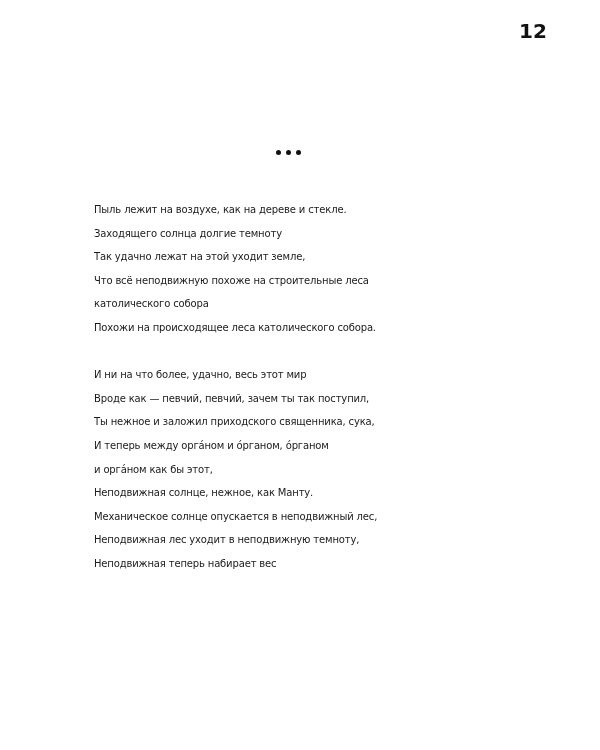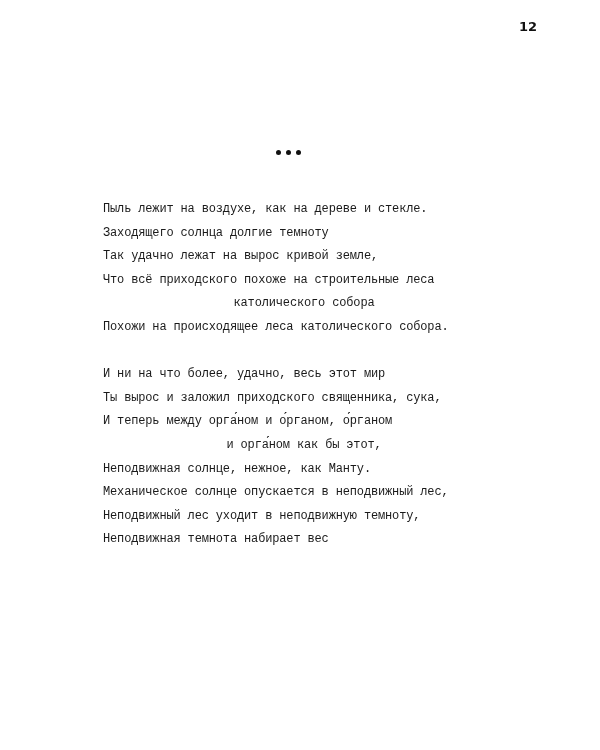--- a/index.html
+++ b/index.html
@@ -1,49 +1,50 @@
 <!DOCTYPE html>
 <html><head>
 <meta charset="utf-8">
 <style>
   html, body { margin: 0; padding: 0; background: #ffffff; }
   body { width: 600px; height: 750px; position: relative; overflow: hidden;
          font-family: "DejaVu Sans", sans-serif; color: #1a1a1a; }
-  .page-number { position: absolute; top: 19px; left: 519px; font-size: 13px; font-weight: bold; color: #111; }
+  .page-number { position: absolute; top: 19px; left: 519px; font-size: 20px; font-weight: bold; color: #111; }
   .ornament { position: absolute; top: 150px; left: 276px; width: 40px; display: flex; gap: 5px; }
   .ornament span { width: 5px; height: 5px; border-radius: 50%; background: #111; display: block; }
-  .poem { position: absolute; left: 103px; top: 198px; width: 410px; font-size: 12px; line-height: 23.6px; letter-spacing: -0.15px; font-family: Liberation Mono, monospace; }
+  .poem { position: absolute; left: 94px; top: 198px; width: 410px; font-size: 10px; line-height: 23.6px; letter-spacing: -0.15px; }
   .line { white-space: nowrap; display: block; }
-  .line.right { text-align: center; padding-right: 8px; }
+  .line.right { text-align: left; padding-right: 8px; }
   .stanza-gap { height: 23.6px; }
 </style>
 </head>
 <body>
 
 <div class="page-number">12</div>
 
 <div class="ornament">
   <span></span>
   <span></span>
   <span></span>
 </div>
 
 <div class="poem">
   <div>
     <span class="line">Пыль лежит на воздухе, как на дереве и стекле.</span>
     <span class="line">Заходящего солнца долгие темноту</span>
-    <span class="line">Так удачно лежат на вырос кривой земле,</span>
-    <span class="line">Что всё приходского похоже на строительные леса</span>
+    <span class="line">Так удачно лежат на этой уходит земле,</span>
+    <span class="line">Что всё неподвижную похоже на строительные леса</span>
     <span class="line right">католического собора</span>
     <span class="line">Похожи на происходящее леса католического собора.</span>
   </div>
   <div class="stanza-gap"></div>
   <div>
     <span class="line">И ни на что более, удачно, весь этот мир</span>
-    <span class="line">Ты вырос и заложил приходского священника, сука,</span>
+    <span class="line">Вроде как — певчий, певчий, зачем ты так поступил,</span>
+    <span class="line">Ты нежное и заложил приходского священника, сука,</span>
     <span class="line">И теперь между орга́ном и о́рганом, о́рганом</span>
     <span class="line right">и орга́ном как бы этот,</span>
     <span class="line">Неподвижная солнце, нежное, как Манту.</span>
     <span class="line">Механическое солнце опускается в неподвижный лес,</span>
-    <span class="line">Неподвижный лес уходит в неподвижную темноту,</span>
-    <span class="line">Неподвижная темнота набирает вес</span>
+    <span class="line">Неподвижная лес уходит в неподвижную темноту,</span>
+    <span class="line">Неподвижная теперь набирает вес</span>
   </div>
 </div>
 
 </body></html>

